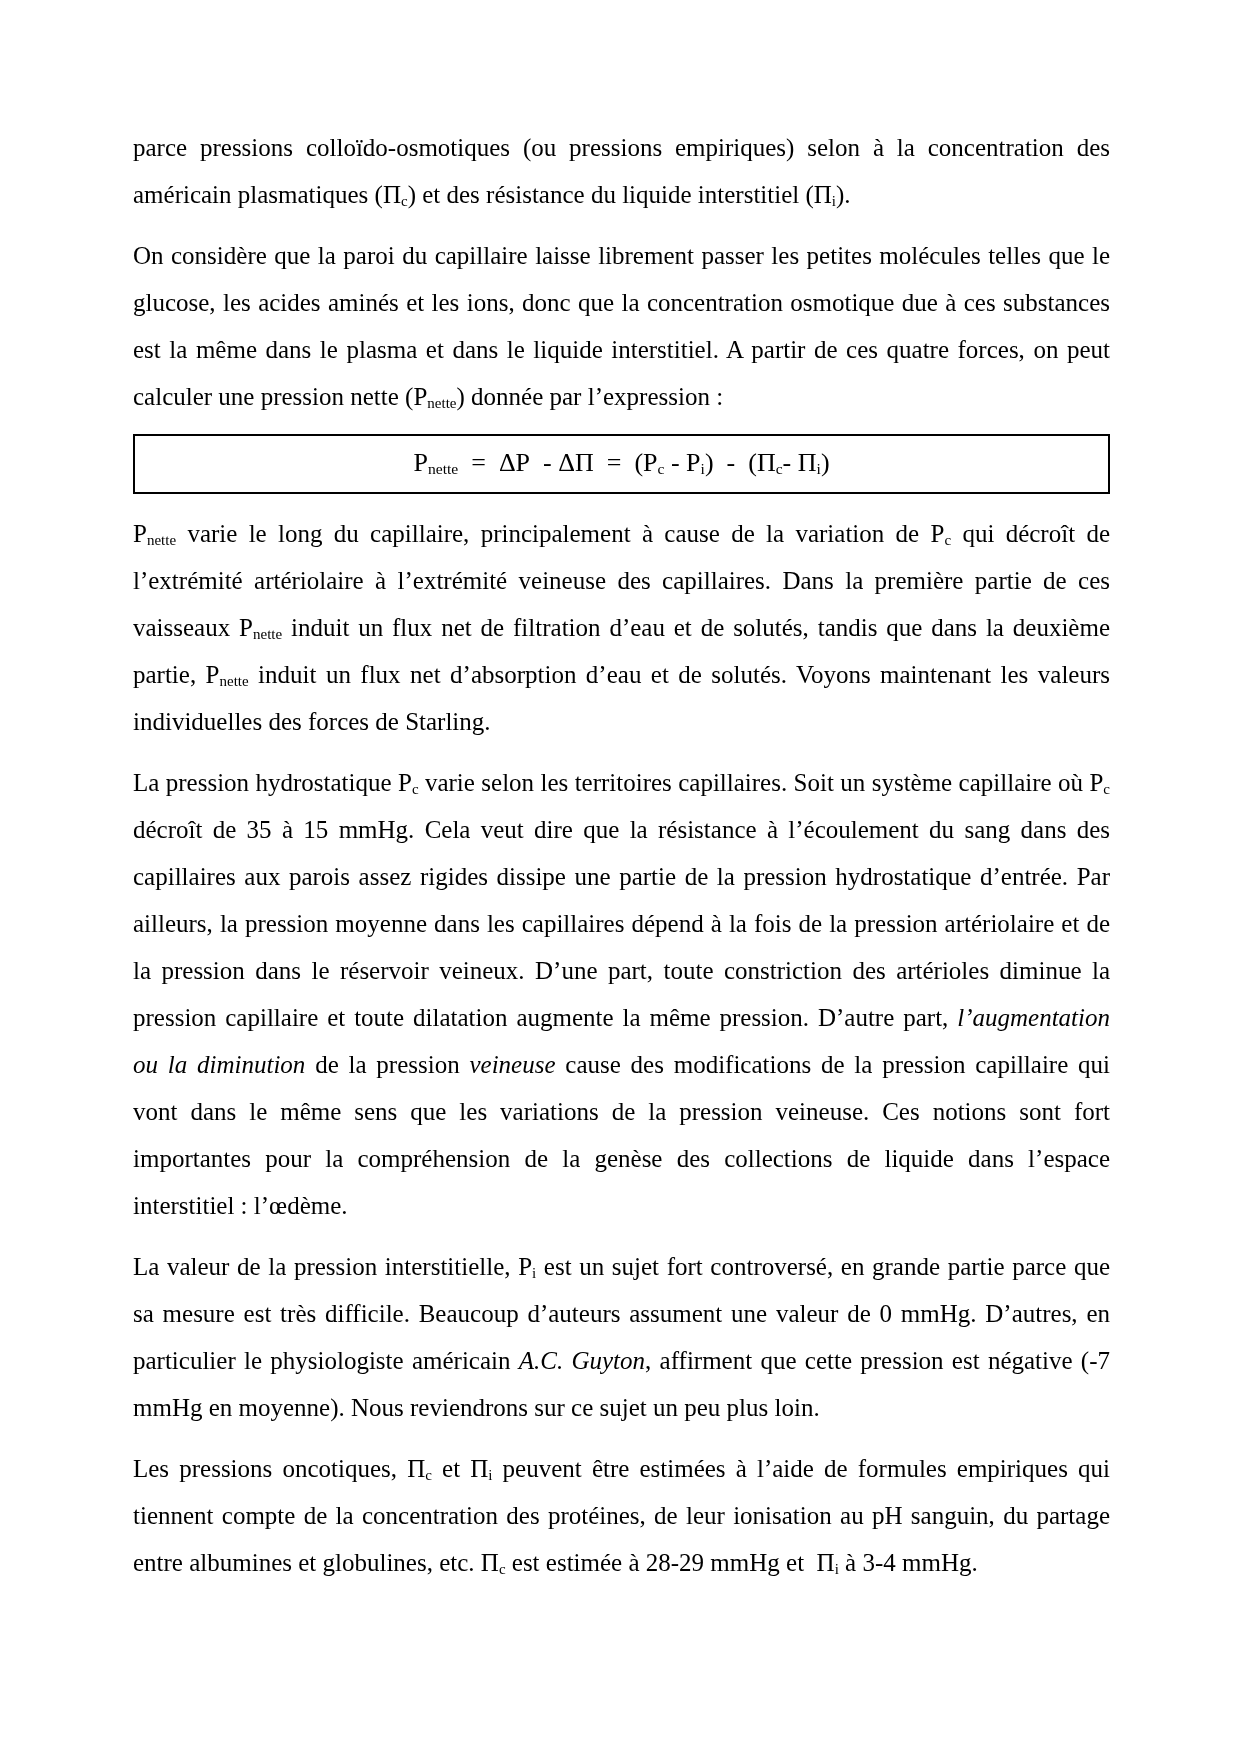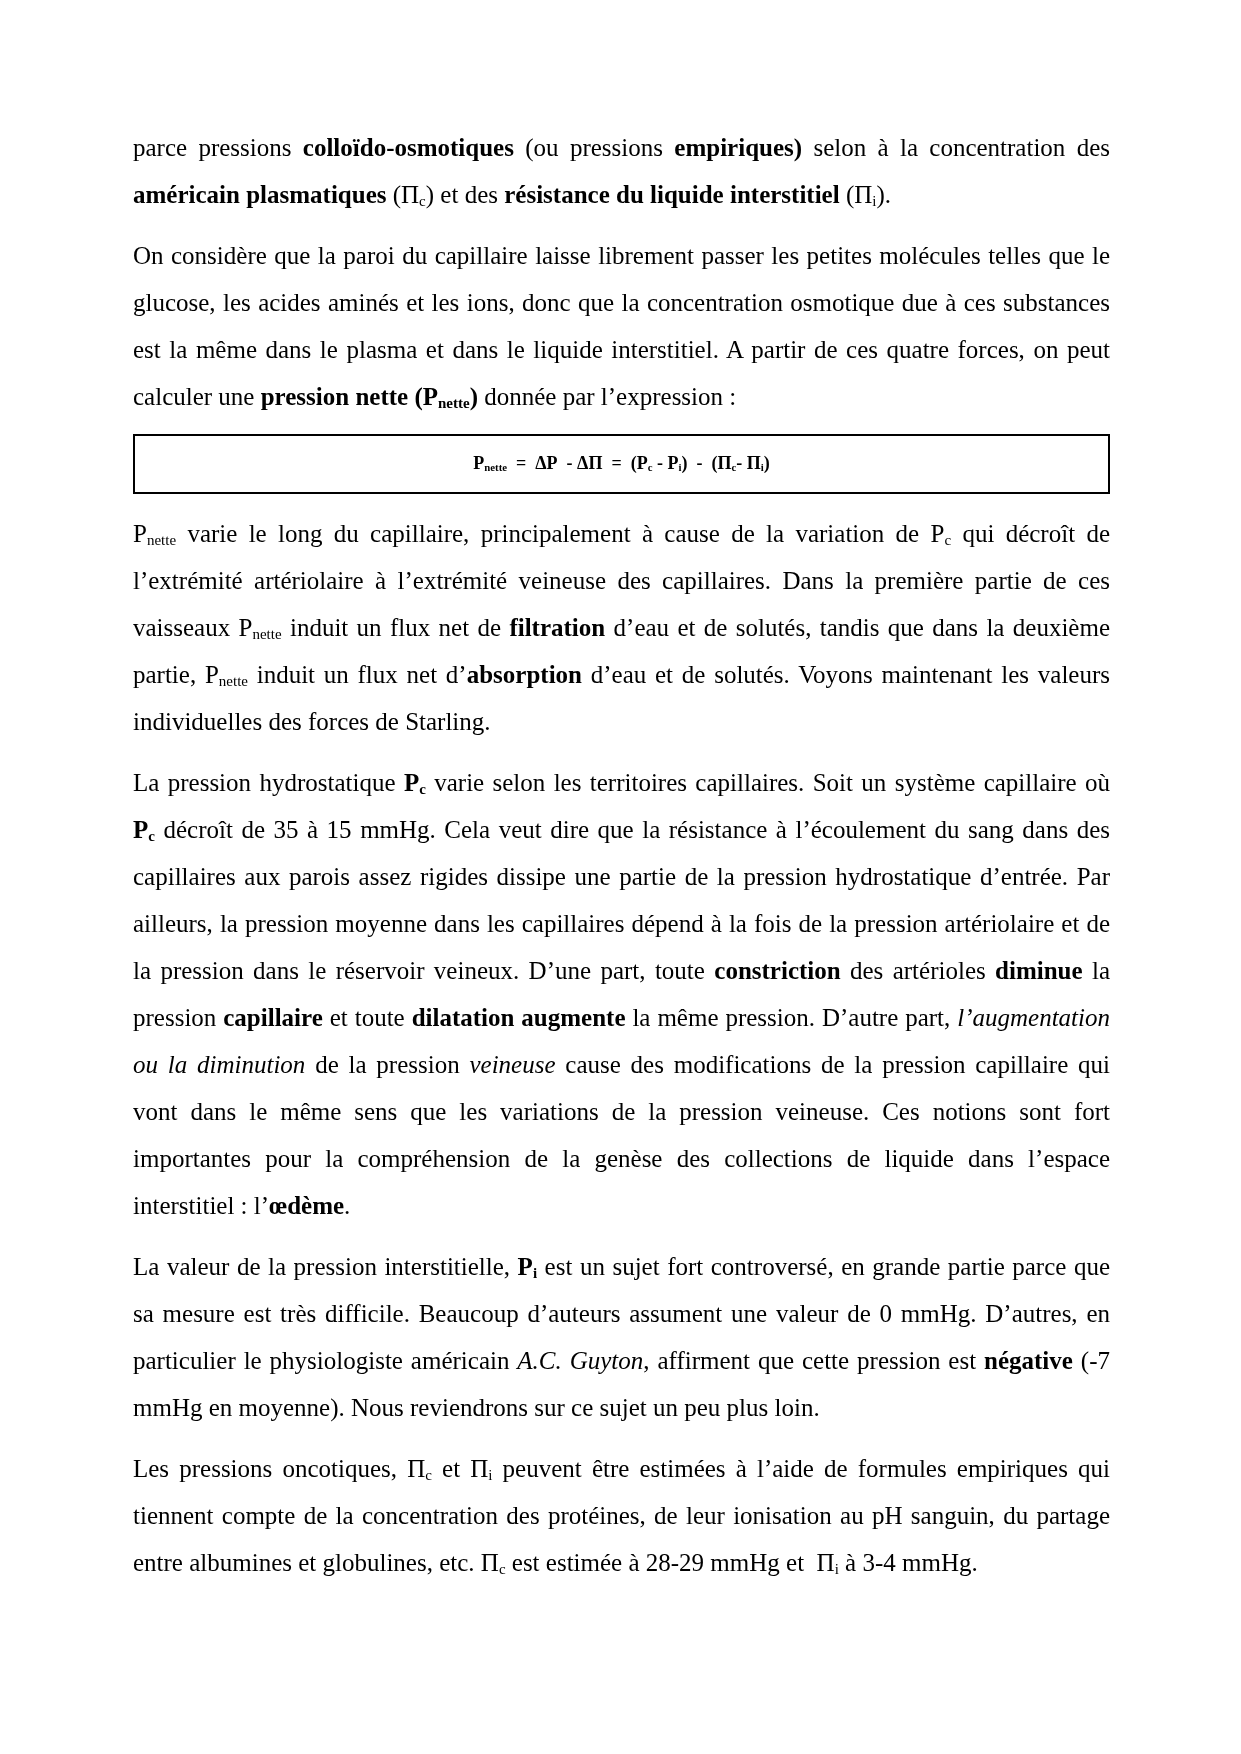--- a/index.html
+++ b/index.html
@@ -30,23 +30,23 @@
     margin: 0 0 14px 0;
     padding: 0;
   }
   .equation-box {
     border: 2px solid #000000;
     margin: 10px 0 16px 0;
     padding: 2px 0 4px 0;
     text-align: center;
     font-weight: bold;
     line-height: 50px;
-    font-size: 18px;
+    font-size: 26px;
   }
-  .b { font-weight: bold; }
+  .b { font-weight: normal; }
   .i { font-style: italic; }
   sub {
     font-size: 60%;
     line-height: 0;
     vertical-align: baseline;
     position: relative;
     bottom: -0.18em;
   }
 </style>
 </head>

